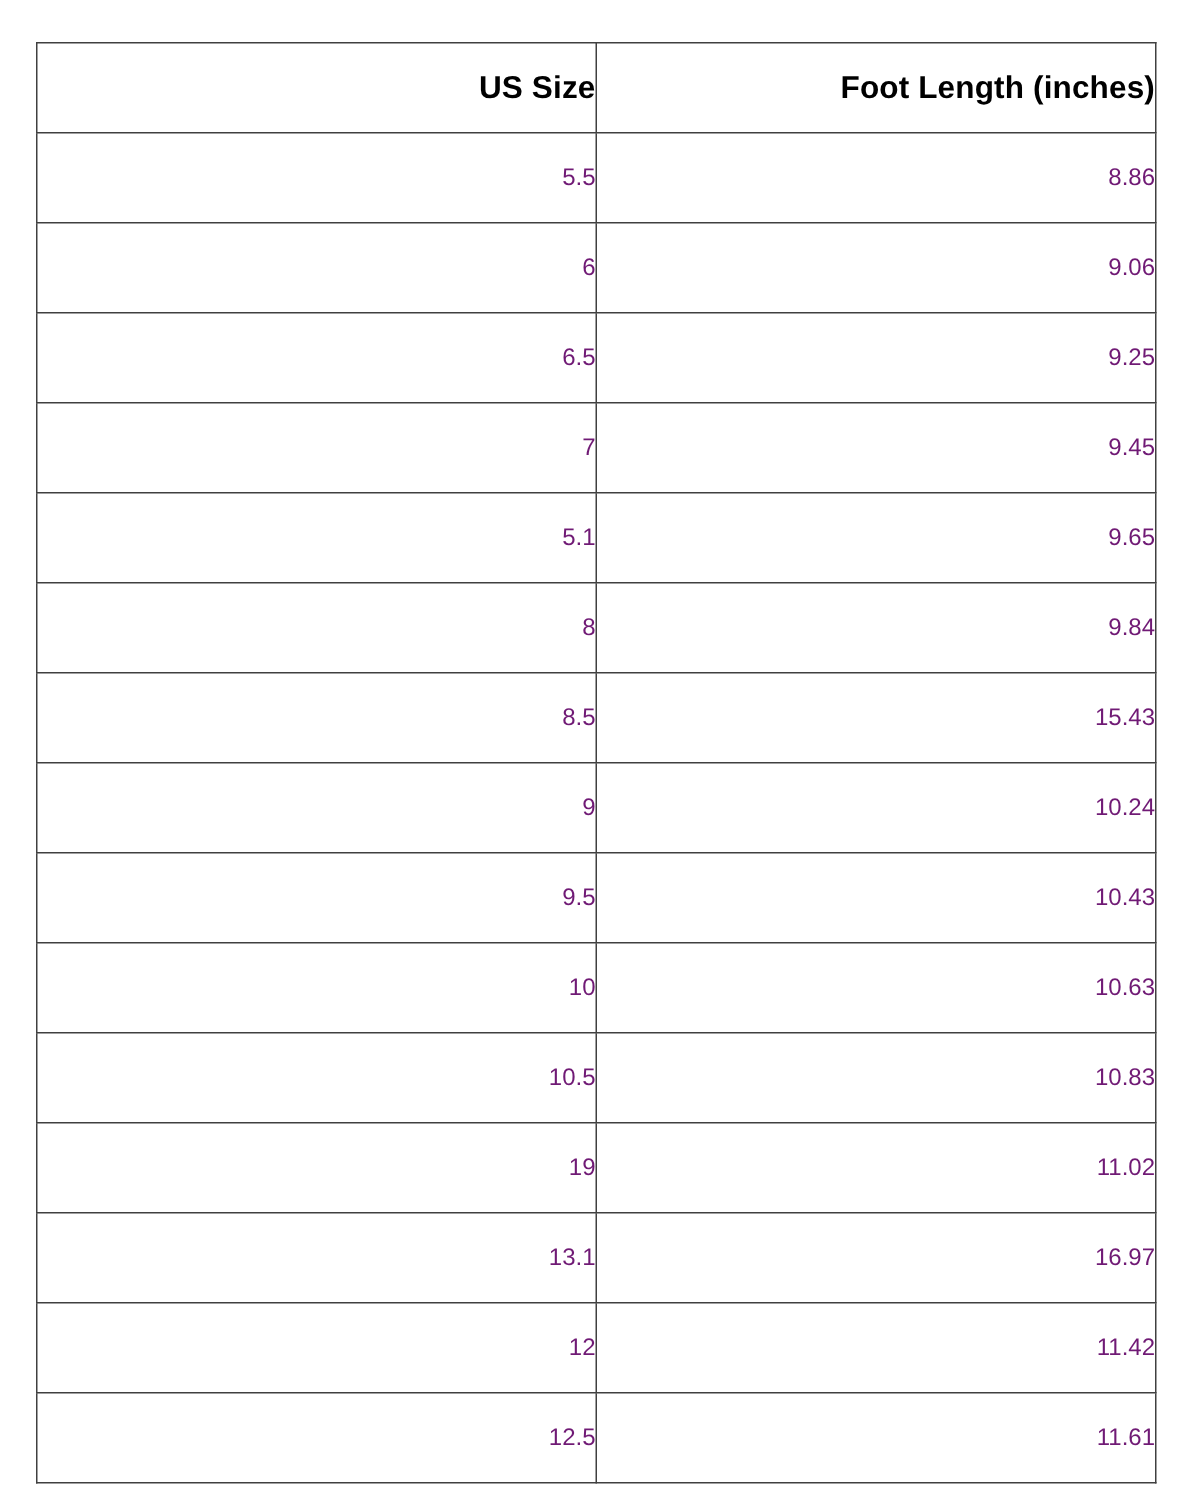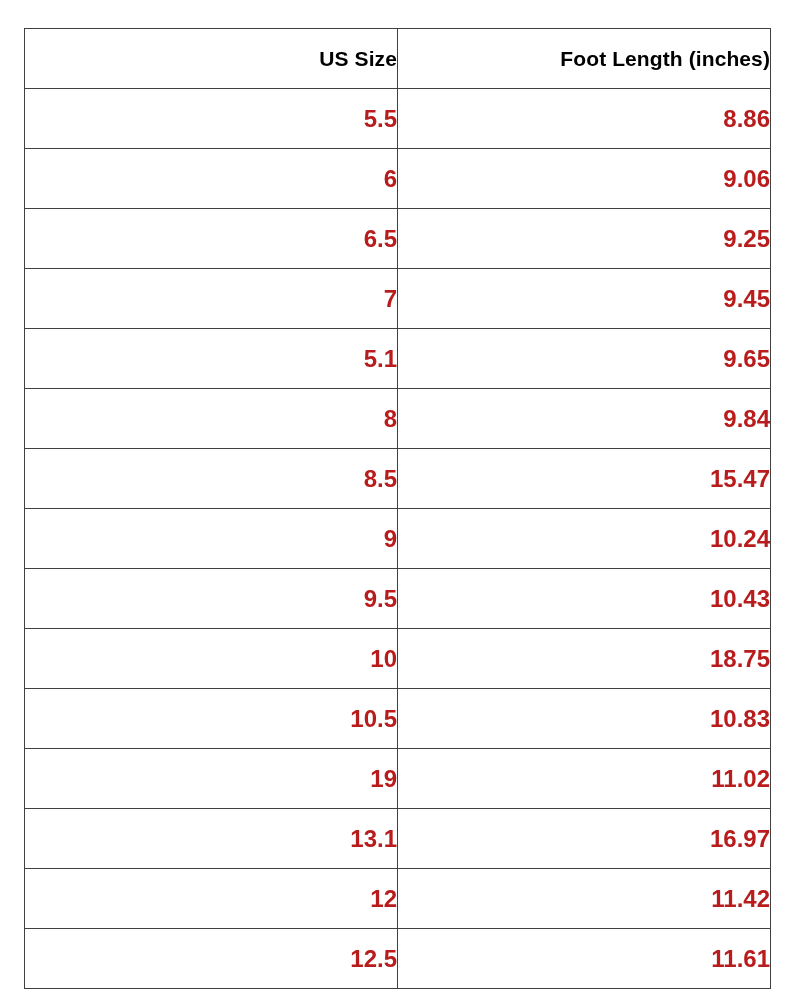--- a/index.html
+++ b/index.html
@@ -48,23 +48,23 @@
   }
   table.size-table thead th {
     height: 59px;
     font-size: 21px;
     font-weight: bold;
     letter-spacing: 0.1px;
     color: #000000;
   }
   table.size-table tbody td {
     height: 59px;
-    font-size: 24px;
-    font-weight: bold;
-    color: #b91c1c;
+    font-size: 16px;
+    font-weight: normal;
+    color: #701a75;
   }
 </style>
 </head>
 <body>
 
 <div class="page">
   <div class="table-wrap">
     <table class="size-table">
       <colgroup>
         <col class="col-size">
@@ -96,33 +96,33 @@
           <tr>
             <td>5.1</td>
             <td>9.65</td>
           </tr>
           <tr>
             <td>8</td>
             <td>9.84</td>
           </tr>
           <tr>
             <td>8.5</td>
-            <td>15.47</td>
+            <td>15.43</td>
           </tr>
           <tr>
             <td>9</td>
             <td>10.24</td>
           </tr>
           <tr>
             <td>9.5</td>
             <td>10.43</td>
           </tr>
           <tr>
             <td>10</td>
-            <td>18.75</td>
+            <td>10.63</td>
           </tr>
           <tr>
             <td>10.5</td>
             <td>10.83</td>
           </tr>
           <tr>
             <td>19</td>
             <td>11.02</td>
           </tr>
           <tr>

